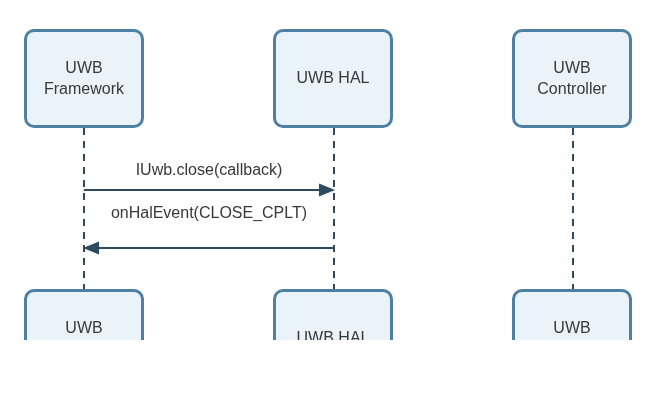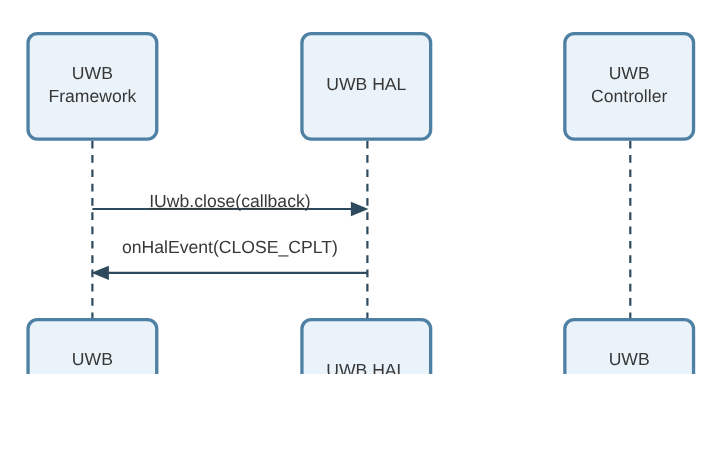--- a/index.html
+++ b/index.html
@@ -59,22 +59,22 @@
   }
   .msg-label {
     position: absolute;
     width: 250px;
     left: 84px;
     text-align: center;
     font-size: 16px;
     color: var(--text);
     white-space: nowrap;
   }
-  .msg-label-1 { top: 175px; text-decoration: underline; }
-  .msg-label-2 { top: 217px; }
+  .msg-label-1 { top: 161px; }
+  .msg-label-2 { top: 204px; }
 
   
   .pos-top-framework    { left: 24px;  top: 29px;  }
   .pos-top-hal          { left: 273px; top: 29px;  }
   .pos-top-controller   { left: 512px; top: 29px;  }
   .pos-bot-framework    { left: 24px;  top: 289px; }
   .pos-bot-hal          { left: 273px; top: 289px; }
   .pos-bot-controller   { left: 512px; top: 289px; }
 </style>
 </head>

